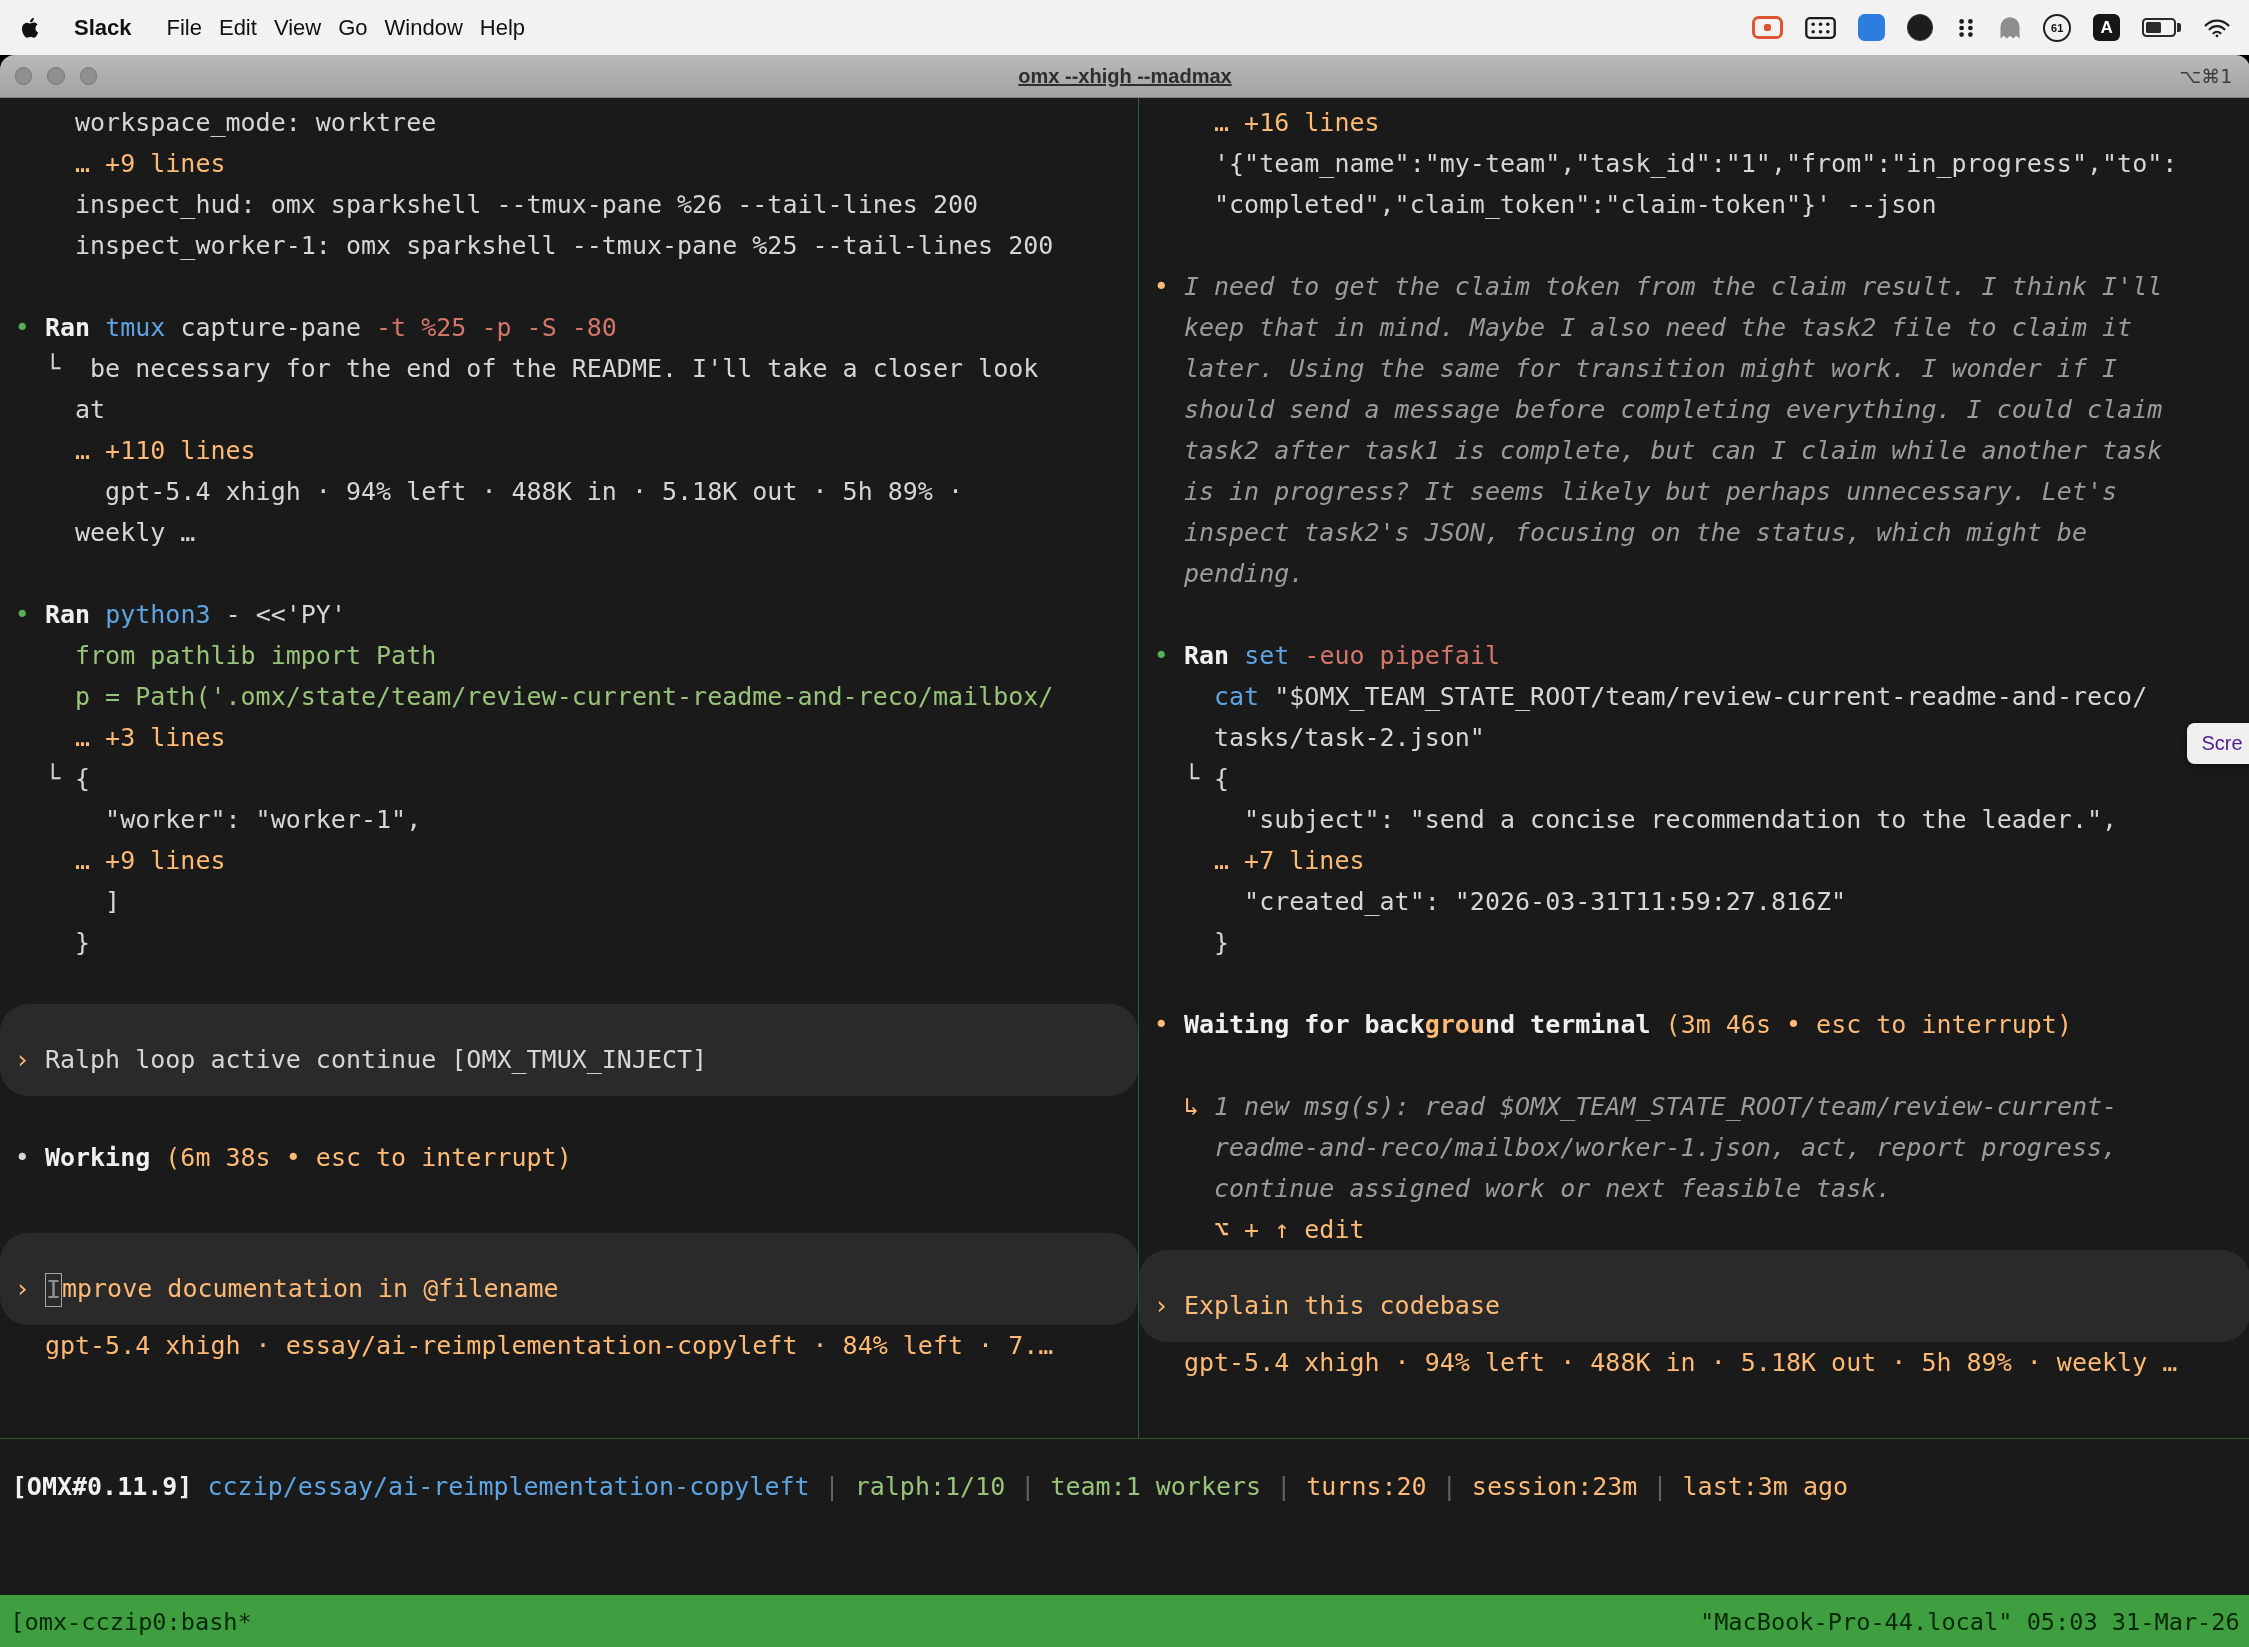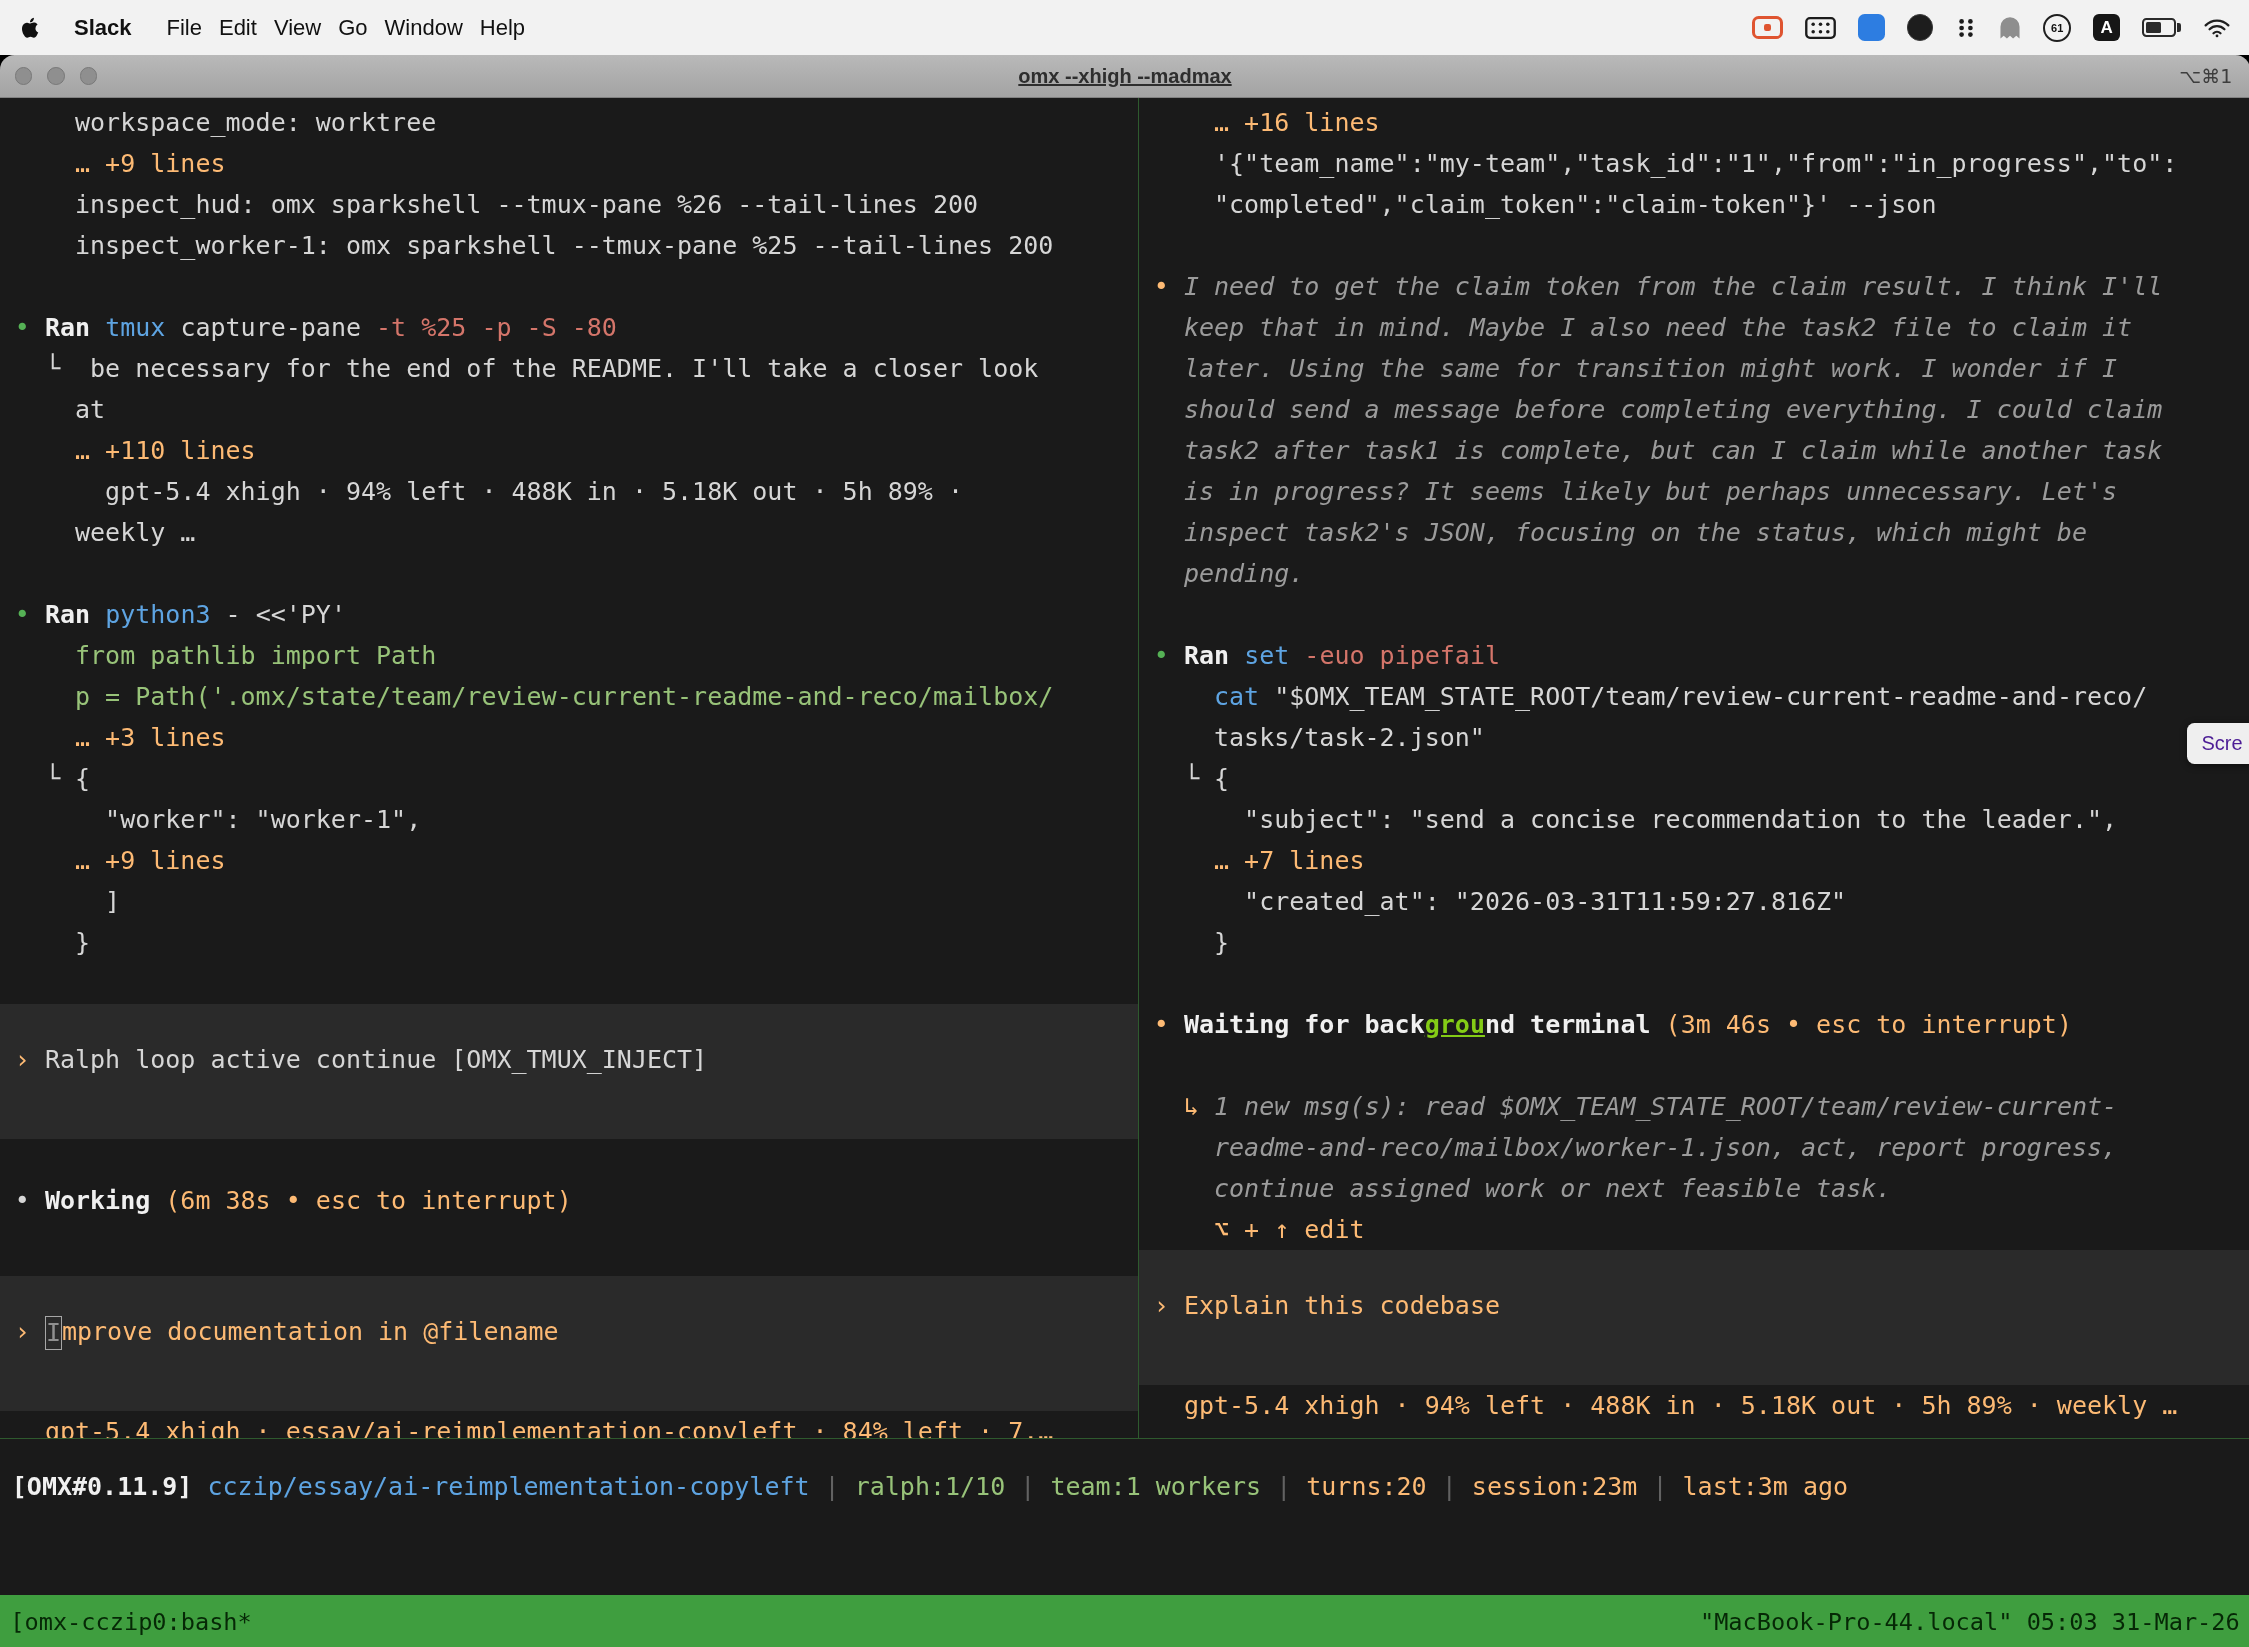--- a/index.html
+++ b/index.html
@@ -39,33 +39,33 @@
           font-size:20px;font-weight:600;color:#2e2e2e;text-decoration:underline;}
   .wbadge{margin-left:auto;padding-right:17.7px;z-index:2;font-size:19px;color:#3d3d3d;
           font-family:"DejaVu Sans",sans-serif;}
 
   
   .panes{position:absolute;top:43px;left:0;width:100%;height:1341px;display:flex;background:#1a1a1a;}
   .pane{padding:3.7px 0 0 14.8px;box-sizing:border-box;overflow:hidden;}
   .pane-left{width:1139px;border-right:1.5px solid #2e5a2e;}
   .pane-right{flex:1;}
   .tline{height:41px;line-height:41px;font-size:25px;white-space:pre;color:#d6d6d6;}
-  .tline.band{height:135px;line-height:111px;background:#2a2a2a;margin-left:-14.8px;padding-left:14.8px;}
+  .tline.band{height:92px;line-height:111px;background:#2a2a2a;margin-left:-14.8px;padding-left:14.8px;border-radius:28px;}
   .tline.sp74{height:55px;}
 
   .s-d{color:#d6d6d6;text-align:right;}
   .s-dim{color:#fdba74;}
   .s-dim2{color:#626262;}
   .s-b{color:#f0f0f0;font-weight:bold;}
   .s-cy{color:#5ea4e2;}
   .s-rd{color:#d4756a;}
   .s-gr{color:#98c379;}
   .s-bu{color:#55b155;}
   .s-it{color:#9b9b9b;font-style:italic;}
-  .s-shim{color:#84cc16;font-weight:bold;text-decoration:underline;}
+  .s-shim{color:#fdba74;font-weight:bold;}
   .s-cur{display:inline-block;height:34px;line-height:31px;border:1.5px solid #a6a6a6;
          vertical-align:middle;color:#8f8f8f;box-sizing:border-box;}
 
   
   .hud{position:absolute;left:0;right:0;top:1383px;border-top:1.5px solid #2e5a2e;
        padding:26.6px 0 0 11.8px;}
   #hud-line{height:41px;line-height:41px;font-size:25px;white-space:pre;}
   .tmuxbar{position:absolute;left:0;right:0;bottom:0;height:53px;background:#3f9e3f;color:#062806;
            display:flex;align-items:center;justify-content:space-between;padding:0 10.3px;
            box-sizing:border-box;font-size:23.6px;white-space:pre;}

